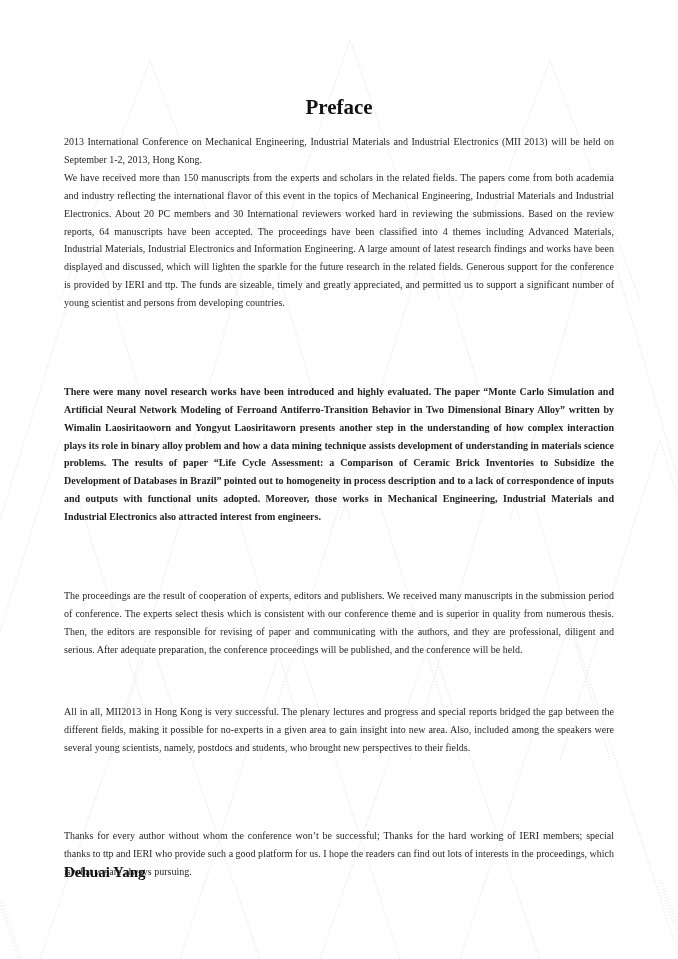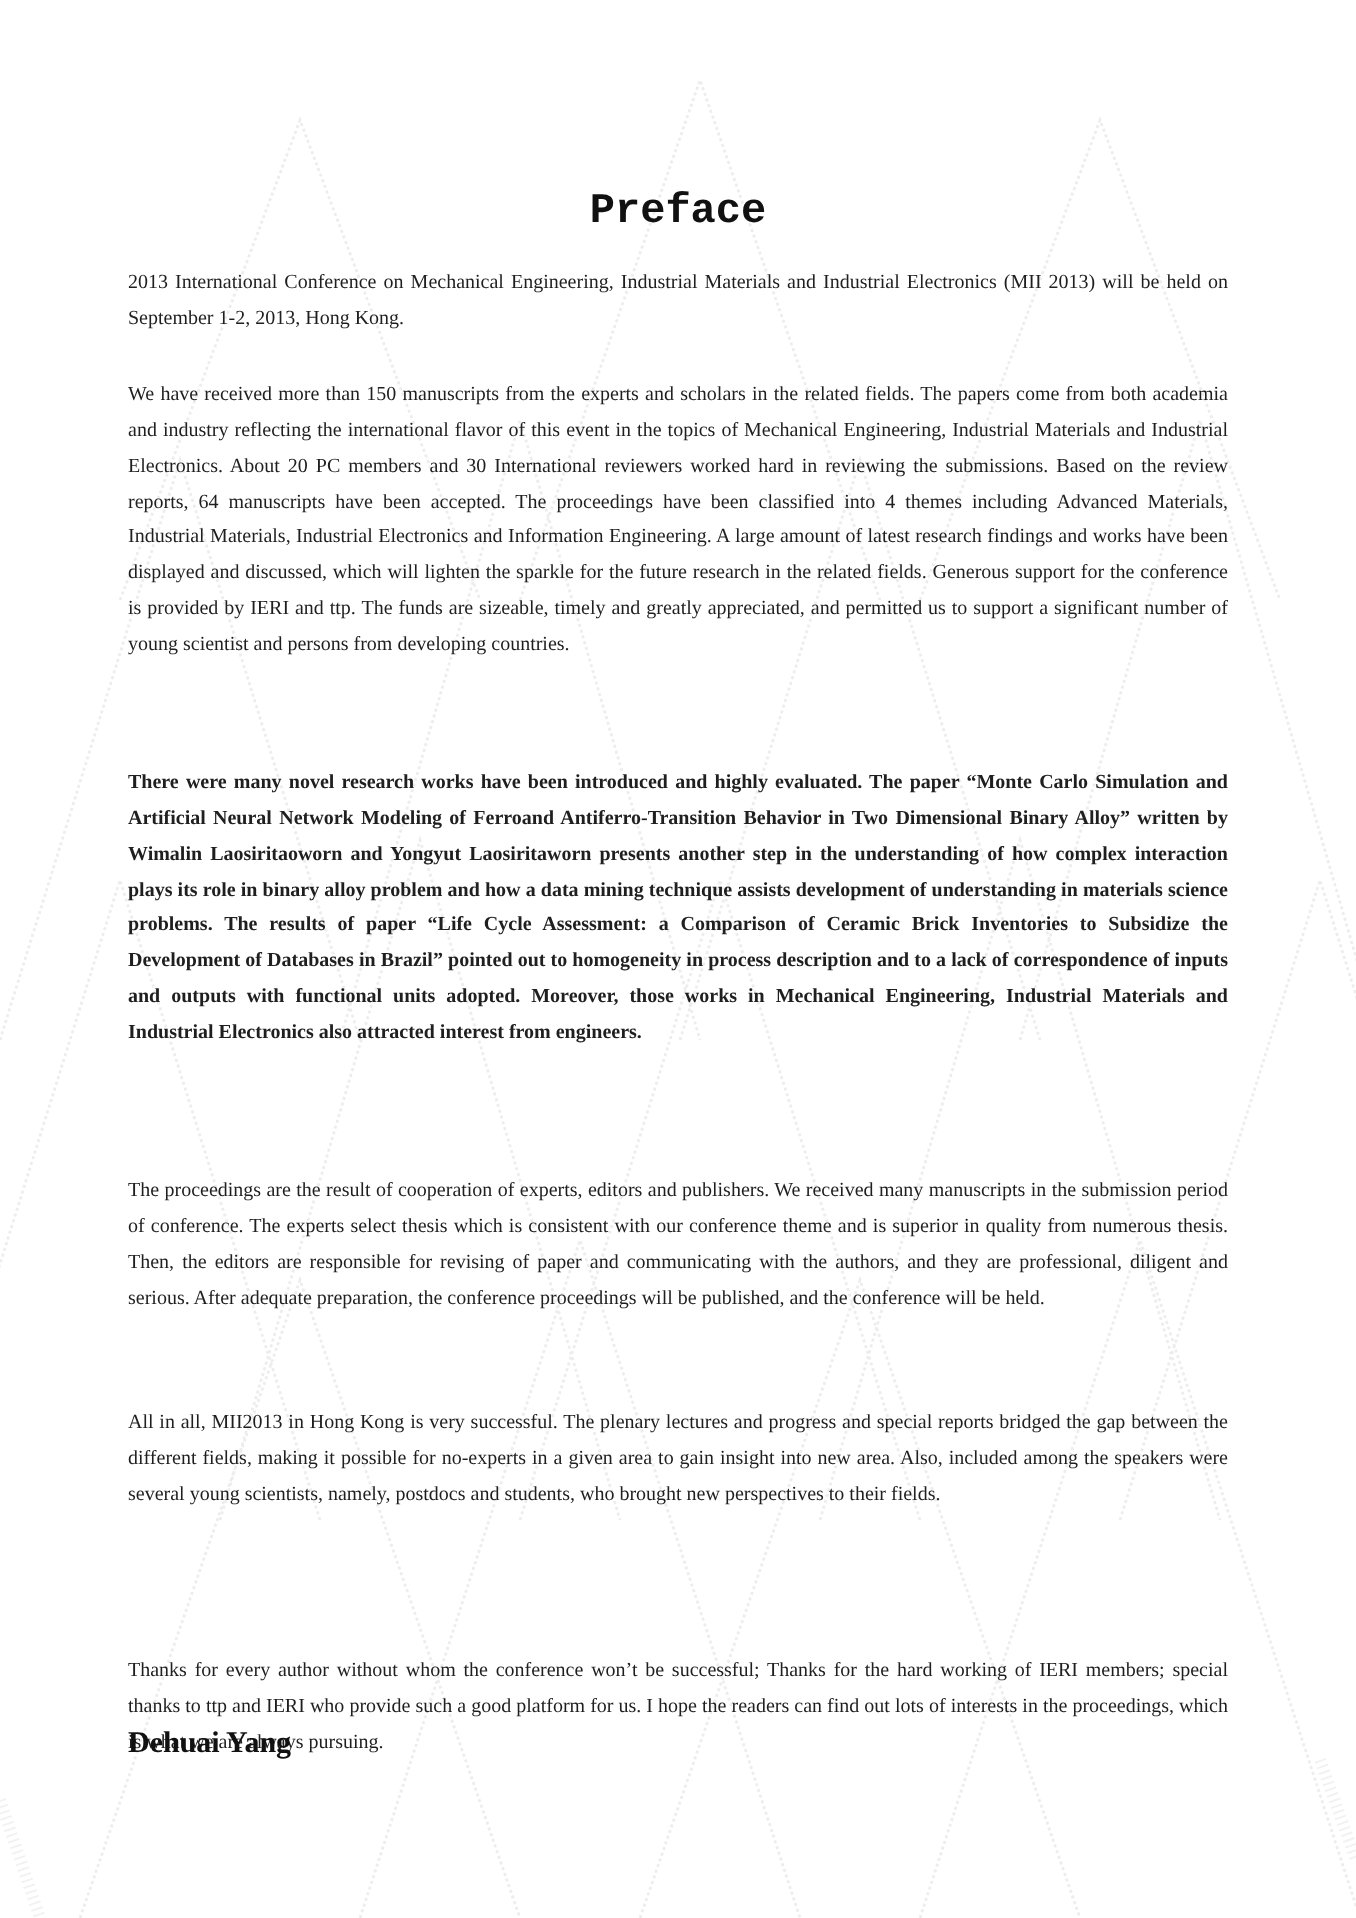--- a/index.html
+++ b/index.html
@@ -28,40 +28,40 @@
       top: 0;
       width: 550px;
       z-index: 1;
     }
     .title {
       position: absolute;
       left: 0;
       top: 94px;
       width: 550px;
       text-align: center;
-      font-family: Liberation Mono, monospace;
+      font-family: Liberation Serif, serif;
       font-weight: bold;
       font-size: 21px;
       line-height: 26px;
       color: #111;
       margin: 0;
     }
     .para {
       position: absolute;
       left: 0;
       width: 550px;
       margin: 0;
       font-family: "Liberation Serif", "DejaVu Serif", serif;
       font-size: 10px;
       line-height: 17.85px;
       text-align: justify;
       color: #1f1f1f;
     }
     .p1 { top: 133px; }
-    .p2 { top: 189px; }
+    .p2 { top: 169px; }
     .p3 { top: 383px; font-weight: bold; }
     .p4 { top: 587px; }
     .p5 { top: 703px; }
     .p6 { top: 793px; margin-top: 34px; }
     .signature {
       position: absolute;
       left: 0;
       top: 863px;
       margin: 0;
       font-family: "Liberation Serif", "DejaVu Serif", serif;

